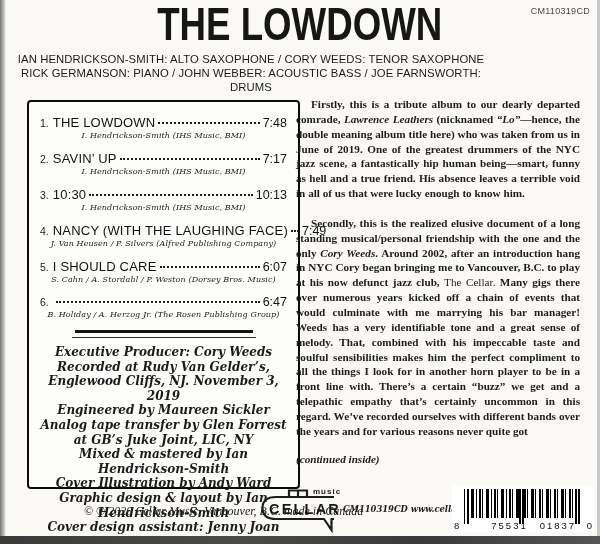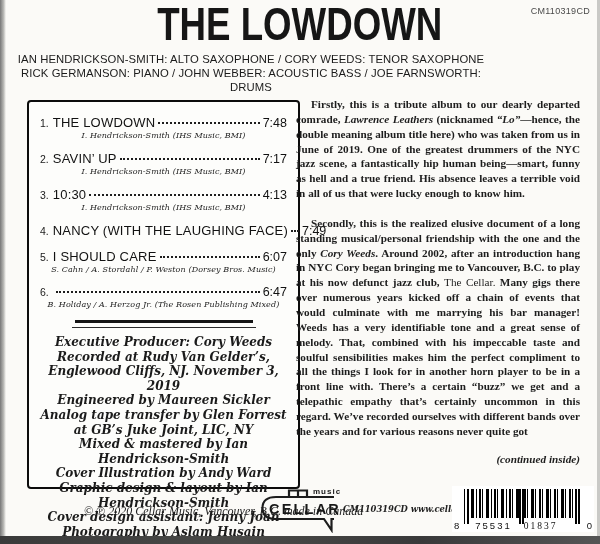--- a/index.html
+++ b/index.html
@@ -42,41 +42,41 @@
   .pcline{font-family:"DejaVu Serif",serif;font-style:italic;font-weight:bold;
     font-size:12px;line-height:14.6px;color:#1b1b1b;}
 
   
   .notes{position:absolute;left:296px;top:97px;width:284px;
     font-family:"Liberation Serif",serif;font-weight:bold;font-size:11.2px;
     line-height:14.85px;text-align:justify;color:#1d1d1d;}
   .notes .para{margin:0 0 15px 0;text-indent:15px;}
   .notes .italic{font-style:italic;}
   .notes .bold{font-weight:normal;}
-  .continued{text-align:right;font-style:italic;margin-top:-2px;}
+  .continued{text-align:left;font-style:italic;margin-top:-2px;}
 
   
   .copyright{position:absolute;left:84px;top:504px;font-family:Liberation Serif, serif;
     font-style:italic;font-size:12px;color:#222;}
   .catalog-web{position:absolute;left:343px;top:504px;font-family:"DejaVu Serif",serif;
     font-style:italic;font-weight:bold;font-size:8.4px;color:#222;}
 
   .logo{position:absolute;left:258px;top:485px;width:84px;height:48px;}
 
   
   .barcode{position:absolute;left:452px;top:486px;width:142px;height:46px;background:#fff;}
   .bars{position:absolute;left:12px;right:14px;top:3px;bottom:14px;
     background:repeating-linear-gradient(90deg,#000 0 2px,#fff 2px 3px,#000 3px 4px,#fff 4px 7px,#000 7px 10px,#fff 10px 11.5px,#000 11.5px 12.5px,#fff 12.5px 15px);}
   .guard{position:absolute;top:3px;height:35px;width:5px;
     background:linear-gradient(90deg,#000 0 1.5px,#fff 1.5px 3.2px,#000 3.2px 5px);}
   .guard.gl{left:12px;} .guard.gm{left:67px;} .guard.gr{right:14px;}
   .bdigits{position:absolute;left:0;right:0;bottom:1px;display:flex;align-items:flex-end;
     font-size:9.5px;color:#111;}
-  .bd-8{margin-left:2px;} .bd-g1{margin-left:16px;letter-spacing:2px;}
-  .bd-g2{margin-left:12px;letter-spacing:2px;font-family:Liberation Serif, serif;} .bd-0{margin-left:auto;margin-right:2px;}
+  .bd-8{margin-left:2px;} .bd-g1{margin-left:32px;letter-spacing:2px;}
+  .bd-g2{margin-left:12px;letter-spacing:2px;} .bd-0{margin-left:auto;margin-right:2px;}
 </style>
 </head>
 <body>
 
 <div class="stage">
 
   <div class="edge-left"></div>
   <div class="edge-right"></div>
 
   <div class="catalog-tr">CM110319CD</div>
@@ -108,48 +108,49 @@
             <span class="leader"></span>
             <span class="tdur">7:17</span>
           </div>
           <div class="tcredit">I. Hendrickson-Smith (IHS Music, BMI)</div>
         </div>
         <div class="track">
           <div class="track-line">
             <span class="tnum">3.</span>
             <span class="ttitle">10:30</span>
             <span class="leader"></span>
-            <span class="tdur">4:13</span>
+            <span class="tdur">10:13</span>
           </div>
           <div class="tcredit">I. Hendrickson-Smith (IHS Music, BMI)</div>
         </div>
         <div class="track">
           <div class="track-line">
             <span class="tnum">4.</span>
             <span class="ttitle">NANCY (WITH THE LAUGHING FACE)</span>
             <span class="leader"></span>
             <span class="tdur">7:49</span>
           </div>
+          <div class="tcredit">J. Van Heusen / P. Silvers (Alfred Publishing Company)</div>
         </div>
         <div class="track">
           <div class="track-line">
             <span class="tnum">5.</span>
             <span class="ttitle">I SHOULD CARE</span>
             <span class="leader"></span>
             <span class="tdur">6:07</span>
           </div>
           <div class="tcredit">S. Cahn / A. Stordahl / P. Weston (Dorsey Bros. Music)</div>
         </div>
         <div class="track">
           <div class="track-line">
             <span class="tnum">6.</span>
             <span class="leader"></span>
             <span class="tdur">6:47</span>
           </div>
-          <div class="tcredit">B. Holiday / A. Herzog Jr. (The Rosen Publishing Mixed)</div>
+          <div class="tcredit">B. Holiday / A. Herzog Jr. (The Rosen Publishing Group)</div>
         </div>
       </div>
     <div class="divider-thick"></div>
     <div class="divider-thin"></div>
     <div class="pcredits">
         <div class="pcline">Executive Producer: Cory Weeds</div>
         <div class="pcline">Recorded at Rudy Van Gelder’s, Englewood Cliffs, NJ. November 3, 2019</div>
         <div class="pcline">Engineered by Maureen Sickler</div>
         <div class="pcline">Analog tape transfer by Glen Forrest at GB’s Juke Joint, LIC, NY</div>
         <div class="pcline">Mixed &amp; mastered by Ian Hendrickson-Smith</div>

